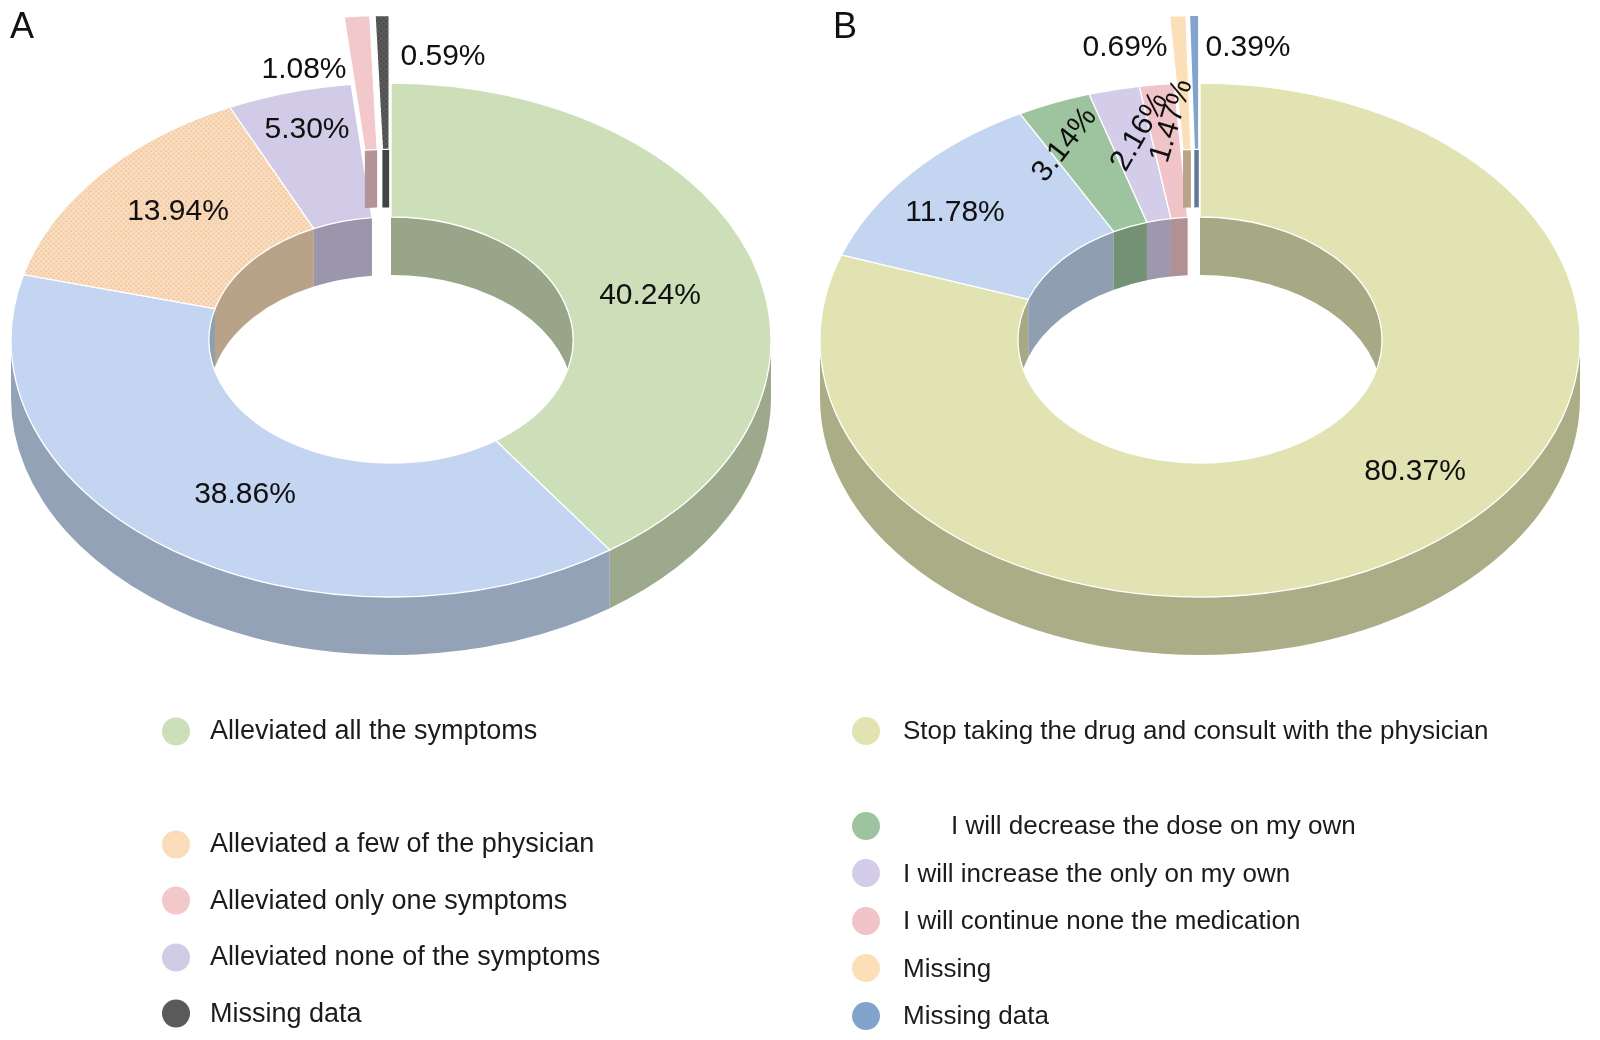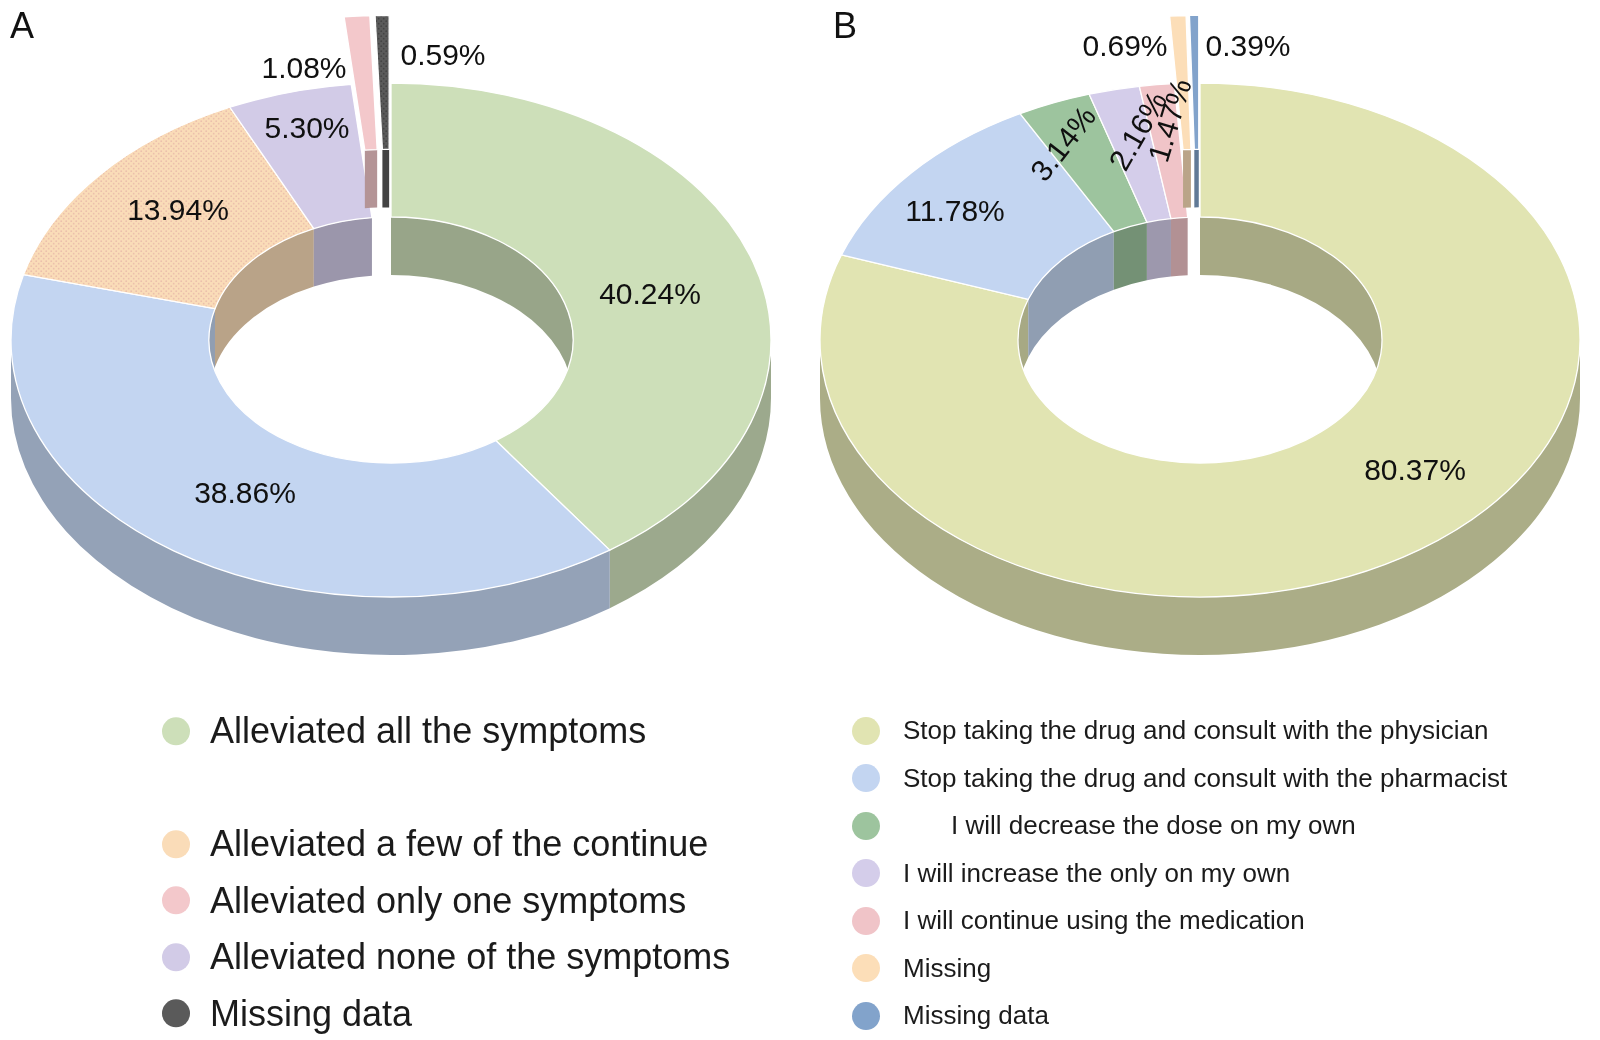--- a/index.html
+++ b/index.html
@@ -6,21 +6,21 @@
   body{width:1600px;height:1040px;overflow:hidden;font-family:"Liberation Sans",sans-serif;}
   .stage{position:relative;width:1600px;height:1040px;background:#ffffff;}
   .panel-letter{position:absolute;font-size:36px;color:#111;line-height:1;}
   #letter-a{left:10px;top:8px;}
   #letter-b{left:833px;top:8px;}
   #charts{position:absolute;left:0;top:0;}
   .legend{position:absolute;left:0;top:0;width:100%;height:100%;pointer-events:none;}
   .legend-item{position:absolute;display:flex;align-items:center;transform:translateY(-50%);white-space:nowrap;}
   .swatch{display:inline-block;width:28px;height:28px;border-radius:50%;flex:0 0 auto;}
   .legend-label{color:#1b1b1b;line-height:1.15;}
-  .legend-a .legend-label{font-size:36px;margin-left:20px;}
+  .legend-a .legend-label{font-size:27px;margin-left:20px;}
   .legend-b .legend-label{font-size:26px;margin-left:23px;}
 </style>
 </head>
 <body>
 
 <div class="stage">
   <svg id="charts" width="1600" height="700">
       <defs>
         <pattern id="tex0_2" patternUnits="userSpaceOnUse" width="5" height="5">
           <rect width="5" height="5" fill="#fadcb8"></rect>
@@ -83,55 +83,51 @@
     </svg>
   <div class="panel-letter" id="letter-a">A</div>
   <div class="panel-letter" id="letter-b">B</div>
   <div class="legend legend-a" id="legend-a">
       <div class="legend-item" style="left: 162px; top: 731px;">
         <span class="swatch" style="background: rgb(205, 223, 185);"></span>
         <span class="legend-label">Alleviated all the symptoms</span>
       </div>
       <div class="legend-item" style="left: 162px; top: 844px;">
         <span class="swatch" style="background: rgb(250, 220, 184);"></span>
-        <span class="legend-label">Alleviated a few of the continue</span>
+        <span class="legend-label">Alleviated a few of the physician</span>
       </div>
       <div class="legend-item" style="left: 162px; top: 900.5px;">
         <span class="swatch" style="background: rgb(243, 200, 203);"></span>
         <span class="legend-label">Alleviated only one symptoms</span>
       </div>
       <div class="legend-item" style="left: 162px; top: 957px;">
         <span class="swatch" style="background: rgb(210, 203, 231);"></span>
         <span class="legend-label">Alleviated none of the symptoms</span>
       </div>
       <div class="legend-item" style="left: 162px; top: 1013.5px;">
         <span class="swatch" style="background: rgb(90, 90, 90);"></span>
         <span class="legend-label">Missing data</span>
       </div>
     </div>
   <div class="legend legend-b" id="legend-b">
       <div class="legend-item" style="left: 852px; top: 731px;">
         <span class="swatch" style="background: rgb(225, 228, 178);"></span>
         <span class="legend-label">Stop taking the drug and consult with the physician</span>
       </div>
-      <div class="legend-item" style="left: 852px; top: 778.5px;">
-        <span class="swatch" style="background: rgb(195, 213, 241);"></span>
-        <span class="legend-label">Stop taking the drug and consult with the pharmacist</span>
-      </div>
       <div class="legend-item" style="left: 852px; top: 826px; gap: 48px;">
         <span class="swatch" style="background: rgb(157, 196, 158);"></span>
         <span class="legend-label">I will decrease the dose on my own</span>
       </div>
       <div class="legend-item" style="left: 852px; top: 873.5px;">
         <span class="swatch" style="background: rgb(212, 205, 234);"></span>
         <span class="legend-label">I will increase the only on my own</span>
       </div>
       <div class="legend-item" style="left: 852px; top: 921px;">
         <span class="swatch" style="background: rgb(240, 196, 200);"></span>
-        <span class="legend-label">I will continue using the medication</span>
+        <span class="legend-label">I will continue none the medication</span>
       </div>
       <div class="legend-item" style="left: 852px; top: 968.5px;">
         <span class="swatch" style="background: rgb(252, 222, 184);"></span>
         <span class="legend-label">Missing</span>
       </div>
       <div class="legend-item" style="left: 852px; top: 1016px;">
         <span class="swatch" style="background: rgb(130, 163, 203);"></span>
         <span class="legend-label">Missing data</span>
       </div>
     </div>

